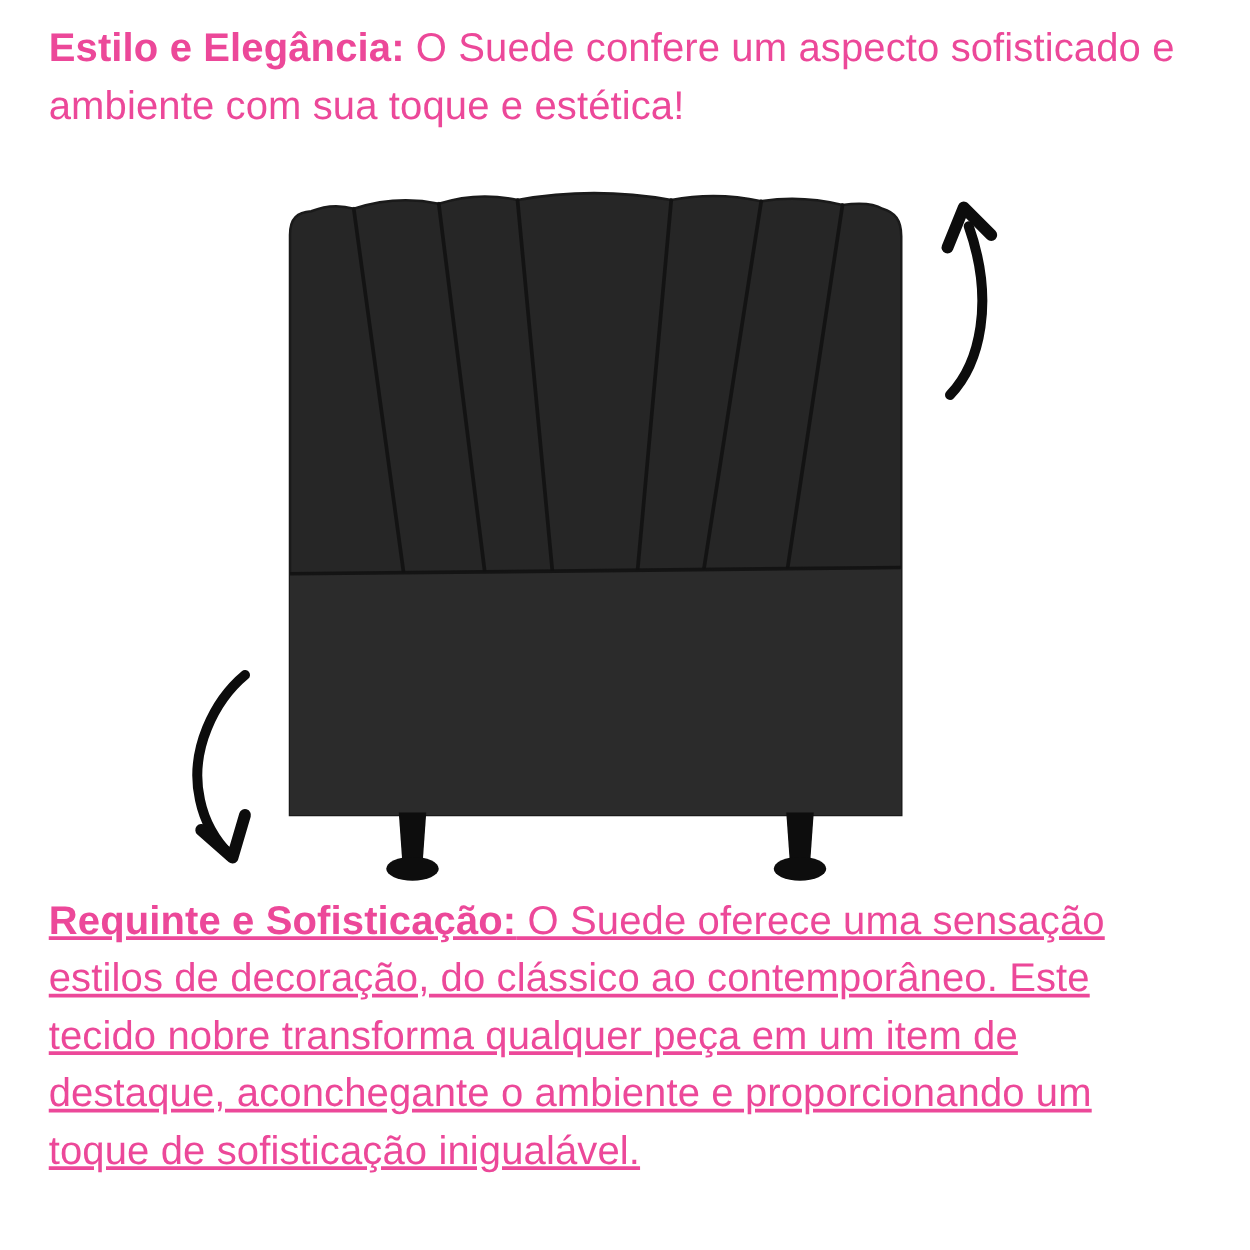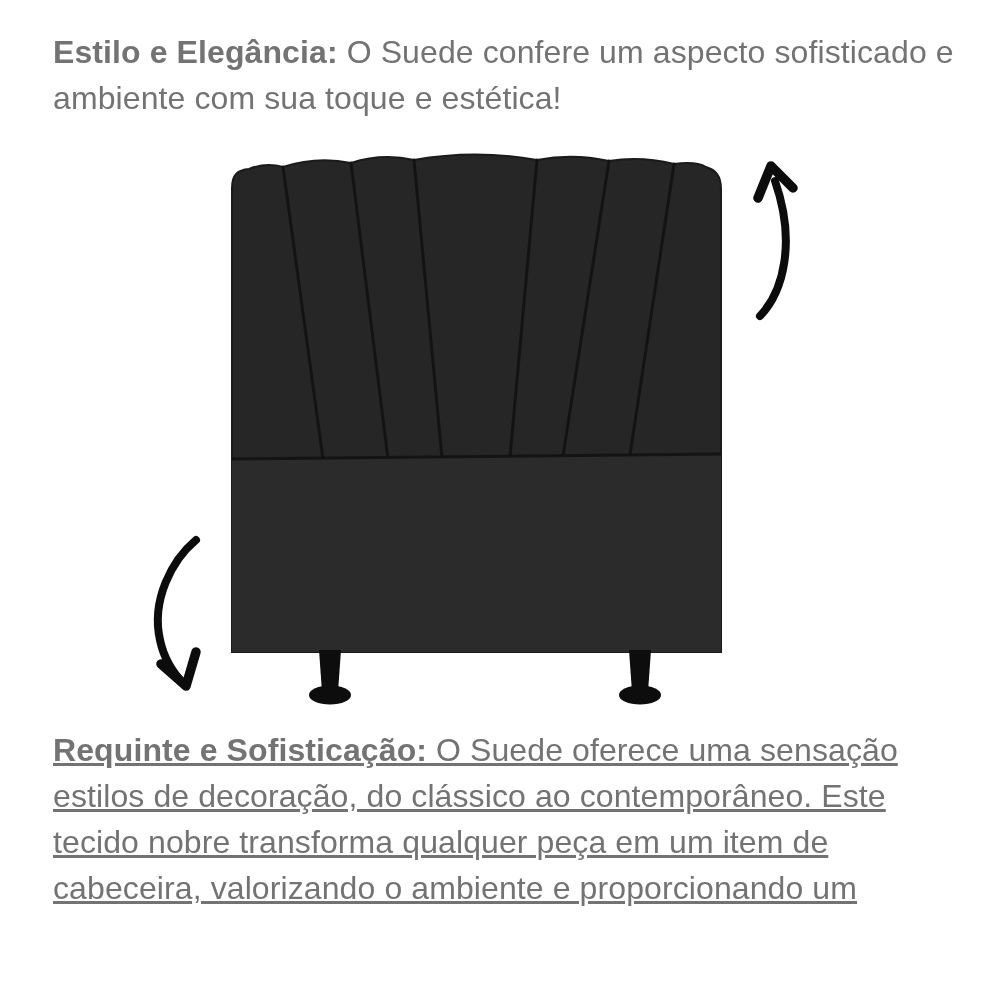--- a/index.html
+++ b/index.html
@@ -6,25 +6,25 @@
   .page{
     position:relative;
     width:1000px;height:1000px;
     background:#ffffff;
     overflow:hidden;
     font-family:"Liberation Sans","DejaVu Sans",sans-serif;
     color:#1b1b1b;
   }
   .para{
     position:absolute;
-    margin:15px;
+    margin:1px;
     font-size:32px;
     line-height:46px;
     letter-spacing:0.1px;
-    color:#737373;
+    color:#ec4899;
     white-space:nowrap;
   }
   .para .line{display:block;}
   .para strong{font-weight:700;}
   .intro{left:38px;top:14px;}
   .outro{left:38px;top:712px;text-decoration:underline;}
   .figure{
     position:absolute;
     left:0;top:0;
     width:1000px;height:1000px;
@@ -85,16 +85,17 @@
     <g fill="none" stroke-linecap="round" stroke-linejoin="round" stroke="#0c0c0c">
       <path stroke-width="8" d="M 196 540 C 172 560 151 600 160 640 C 164 659 173 673 184 684"></path>
       <path stroke-width="9.5" d="M 161 664 L 186 686 L 196 652"></path>
     </g>
   </svg>
 
   <p class="para outro">
     <span class="line"><strong>Requinte e Sofisticação:</strong><span> O Suede oferece uma sensação</span></span>
     <span class="line">estilos de decoração, do clássico ao contemporâneo. Este</span>
     <span class="line">tecido nobre transforma qualquer peça em um item de</span>
-    <span class="line">cabeceira, valorizando o ambiente e proporcionando um</span>
+    <span class="line">destaque, aconchegante o ambiente e proporcionando um</span>
+    <span class="line">toque de sofisticação inigualável.</span>
   </p>
 
 </div>
 
 </body></html>

